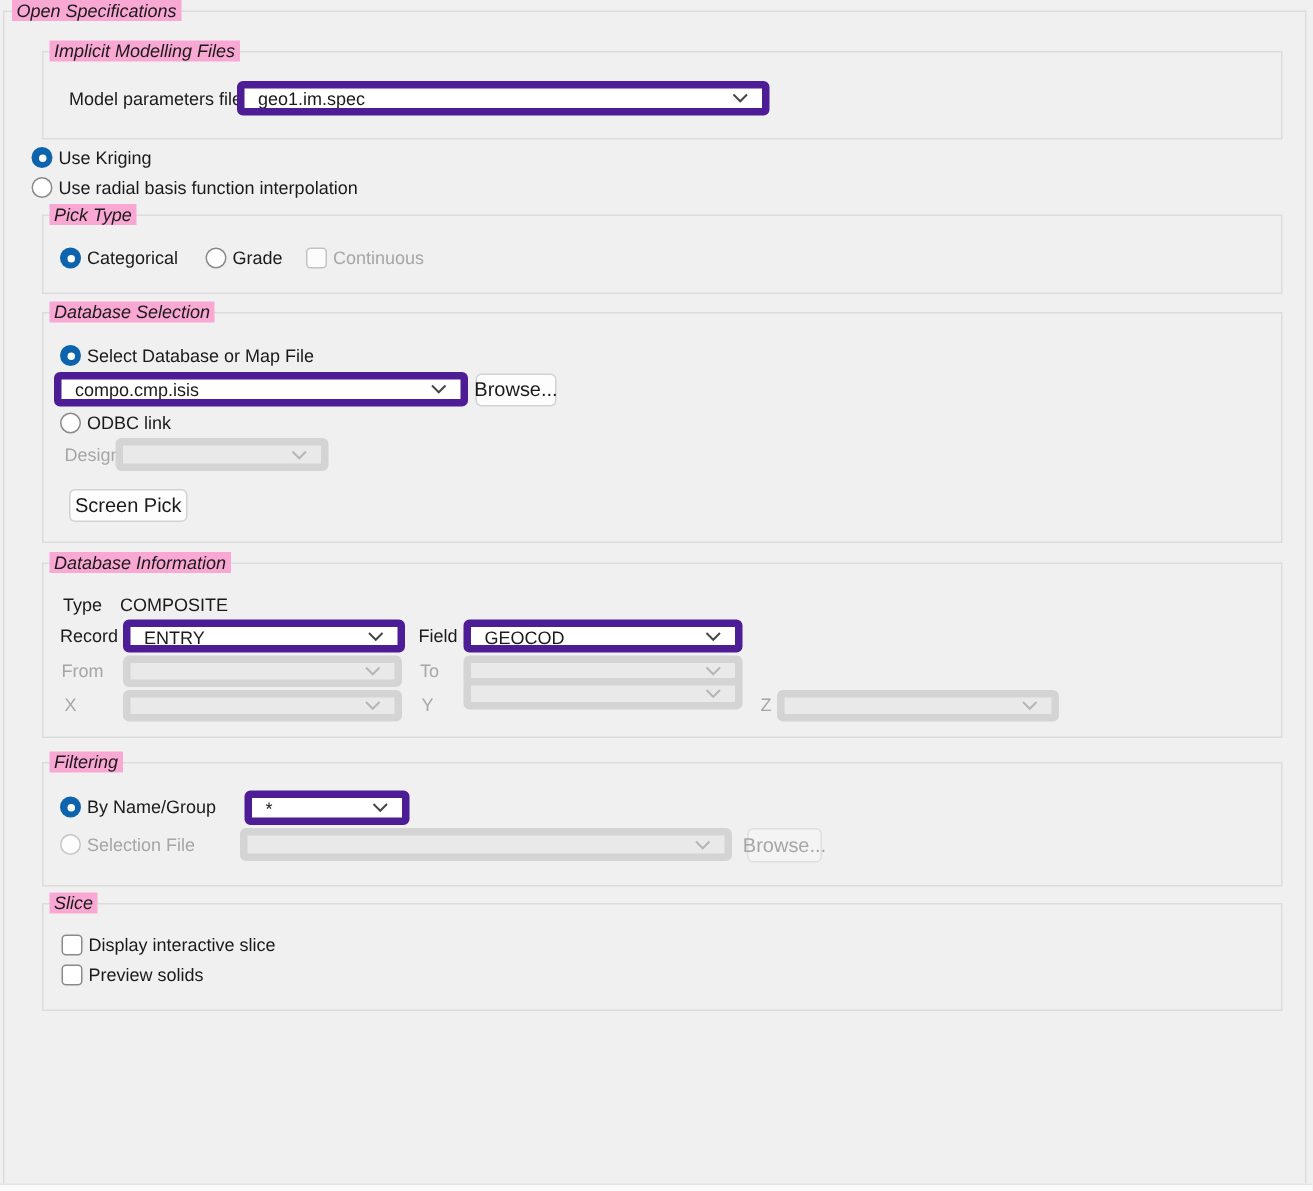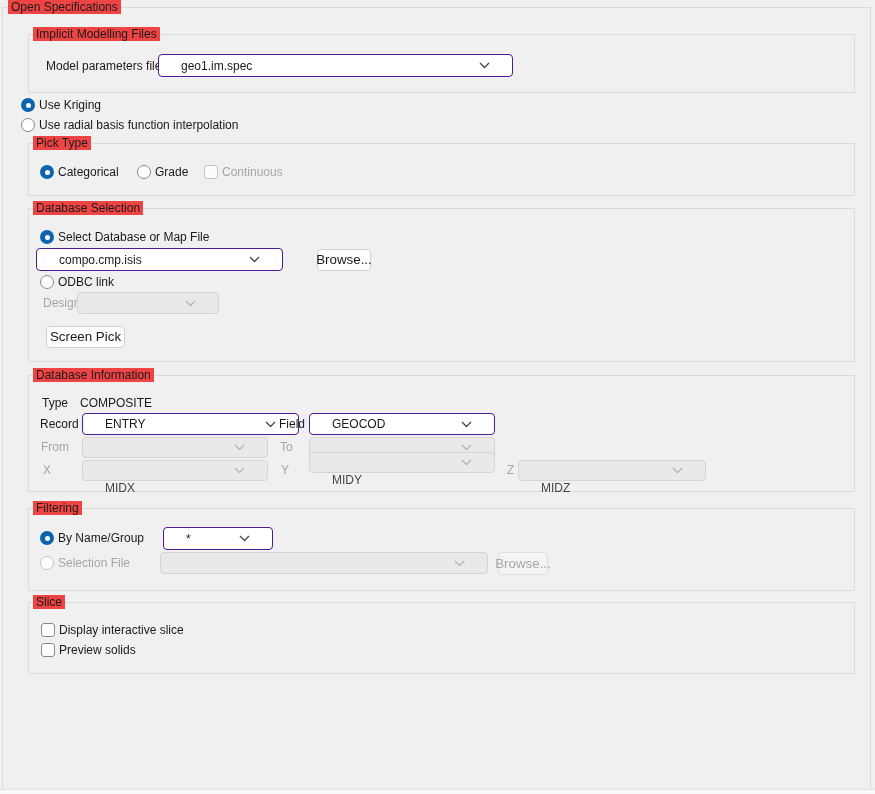--- a/index.html
+++ b/index.html
@@ -11,41 +11,41 @@
     font-size:12px;
     color:#1a1a1a;
     overflow:hidden;
   }
   .group {
     position:absolute;
     border:1px solid #dcdcdc;
   }
   .glabel {
     position:absolute;
-    background:#ef4444;
+    background:#f9a8d4;
     padding:0 3px;
     line-height:14px;
     z-index:2;
     white-space:nowrap;
+    font-style:italic;
   }
   .lbl {
     position:absolute;
     line-height:14px;
     white-space:nowrap;
   }
   .lbl.disabled { color:#a6a6a6; }
   .combo {
     position:absolute;
     background:#fff;
-    border:1px solid #4c1d95;
+    border:5px solid #4c1d95;
     border-radius:4px;
     display:flex;
-    align-items:center;
     justify-content:space-between;
-    padding:0 22px;
+    padding:0 9px;
     color:#1a1a1a;
   }
   .combo .ctext {
     flex:1;
     white-space:nowrap;
     overflow:hidden;
     line-height:14px;
   }
   .combo.disabled {
     background:#e9e9e9;
@@ -130,21 +130,21 @@
 <span class="lbl" style="left:58px; top:165px;">Categorical</span>
 <span class="radio unchecked" style="left:137px; top:165px;"></span>
 <span class="lbl" style="left:155px; top:165px;">Grade</span>
 <span class="checkbox disabled" style="left:204px; top:165px;"></span>
 <span class="lbl disabled" style="left:222px; top:165px;text-align:center;">Continuous</span>
 
 <div class="group" style="left:28px; top:208px; width:827px; height:154px;"></div>
 <span class="glabel" style="left:33px; top:201px;">Database Selection</span>
 <span class="radio checked" style="left:40px; top:230px;"></span>
 <span class="lbl" style="left:58px; top:230px;">Select Database or Map File</span>
-<div class="combo" style="left:36px; top:248px; width:247px; height:23px;">
+<div class="combo" style="left:36px; top:248px; width:276px; height:23px;">
   <span class="ctext">compo.cmp.isis</span>
   <span class="chev">
       <svg width="11" height="7" viewBox="0 0 11 7">
         <path d="M1 1 L5.5 5.5 L10 1" stroke="#454545" stroke-width="1.3" fill="none"></path>
       </svg>
     </span>
 </div>
 <button class="btn" style="left:317px; top:249px; width:54px; height:22px;">Browse...</button>
 <span class="radio unchecked" style="left:40px; top:275px;"></span>
 <span class="lbl" style="left:58px; top:275px;">ODBC link</span>
@@ -158,21 +158,21 @@
     </span>
 </div>
 <button class="btn" style="left:46px; top:326px; width:79px; height:22px;">Screen Pick</button>
 
 <div class="group" style="left:28px; top:375px; width:827px; height:117px;"></div>
 <span class="glabel" style="left:33px; top:368px;">Database Information</span>
 <span class="lbl" style="left:42px; top:396px;">Type</span>
 <span class="lbl" style="left:80px; top:396px;">COMPOSITE</span>
 
 <span class="lbl" style="left:40px; top:417px;">Record</span>
-<div class="combo" style="left:82px; top:413px; width:217px; height:22px;">
+<div class="combo" style="left:82px; top:413px; width:188px; height:22px;">
   <span class="ctext">ENTRY</span>
   <span class="chev">
       <svg width="11" height="7" viewBox="0 0 11 7">
         <path d="M1 1 L5.5 5.5 L10 1" stroke="#454545" stroke-width="1.3" fill="none"></path>
       </svg>
     </span>
 </div>
 <span class="lbl" style="left:279px; top:417px;">Field</span>
 <div class="combo" style="left:309px; top:413px; width:186px; height:22px;">
   <span class="ctext">GEOCOD</span>

